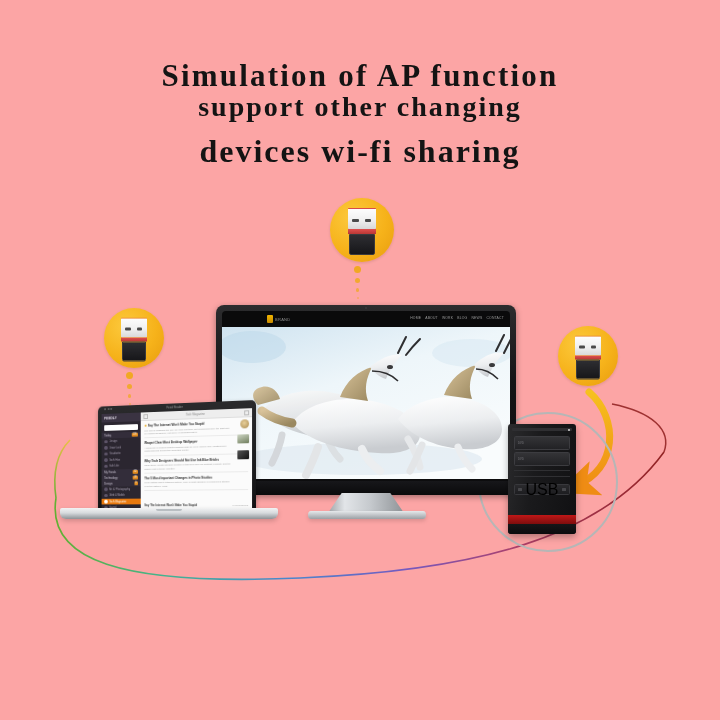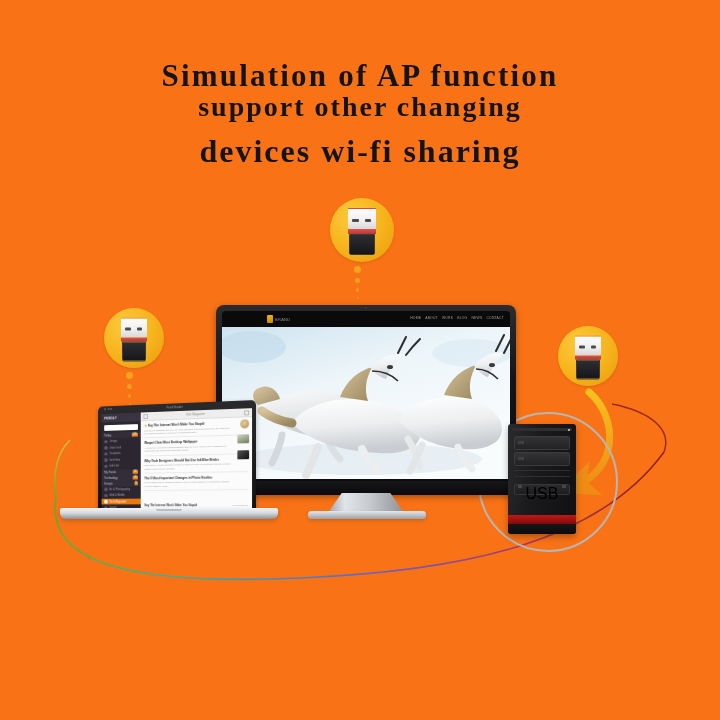--- a/index.html
+++ b/index.html
@@ -2,21 +2,21 @@
 <html><head>
 <meta charset="utf-8">
 <style>
   html,body{margin:0;padding:0;}
   body{
     width:720px;height:720px;
     background:#ffffff;
     font-family:"Liberation Sans", sans-serif;
     overflow:hidden;
   }
-  #stage{position:relative;width:720px;height:720px;background:#f97316;overflow:hidden;}
+  #stage{position:relative;width:720px;height:720px;background:#fca5a5;overflow:hidden;}
 
   
   .headline{
     position:absolute;left:0;top:60px;width:720px;
     text-align:center;
     font-family:"Liberation Serif", serif;
     font-weight:bold;
     color:#141414;
     font-size:31px;
     line-height:31px;
@@ -143,21 +143,21 @@
     background:linear-gradient(180deg,#343437,#222225);
     border:1px solid #3c3c40;border-radius:1.5px;
     display:flex;align-items:center;justify-content:space-between;padding:0 3px;
   }
   .tw-bay .lbl{font-size:2.6px;color:#7c7c80;letter-spacing:.2px;}
   .tw-line{position:absolute;left:6px;right:6px;height:1px;background:#303033;}
   .tw-ports{
     position:absolute;left:6px;right:6px;height:9px;
     background:linear-gradient(180deg,#2a2a2d,#1d1d20);
     border:1px solid #38383c;border-radius:1.5px;
-    display:flex;align-items:flex-start;justify-content:space-between;padding:0 3px;
+    display:flex;align-items:center;justify-content:space-between;padding:0 3px;
   }
   .tw-port{width:4px;height:3px;background:#47474b;border-radius:.5px;}
   .tw-red{
     position:absolute;left:0;right:0;bottom:10px;height:9px;
     background:linear-gradient(180deg,#c01717,#7d0d0d);
   }
   .tw-foot{position:absolute;left:0;right:0;bottom:0;height:10px;background:linear-gradient(180deg,#161618,#0b0b0d);border-radius:0 0 3px 3px;}
 
   
   .callout{position:absolute;border-radius:50%;

